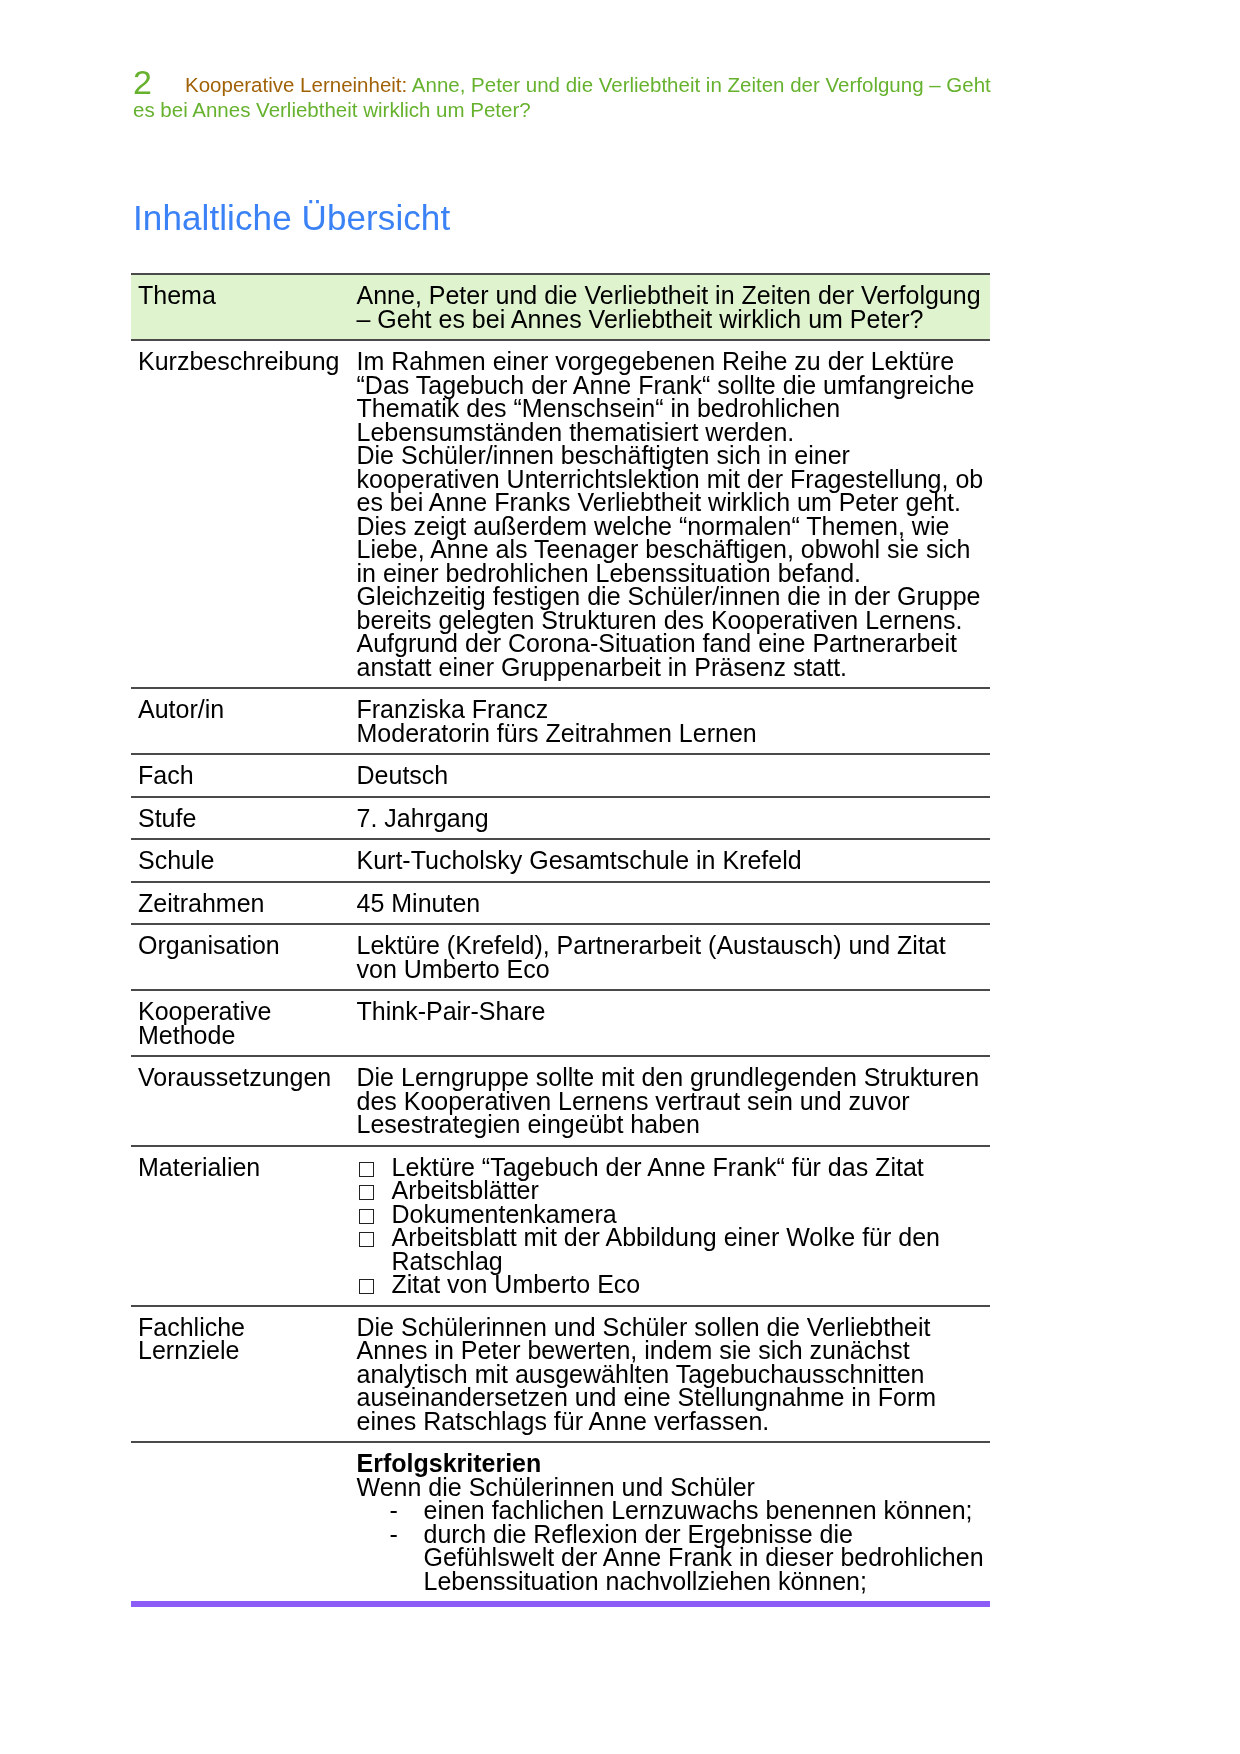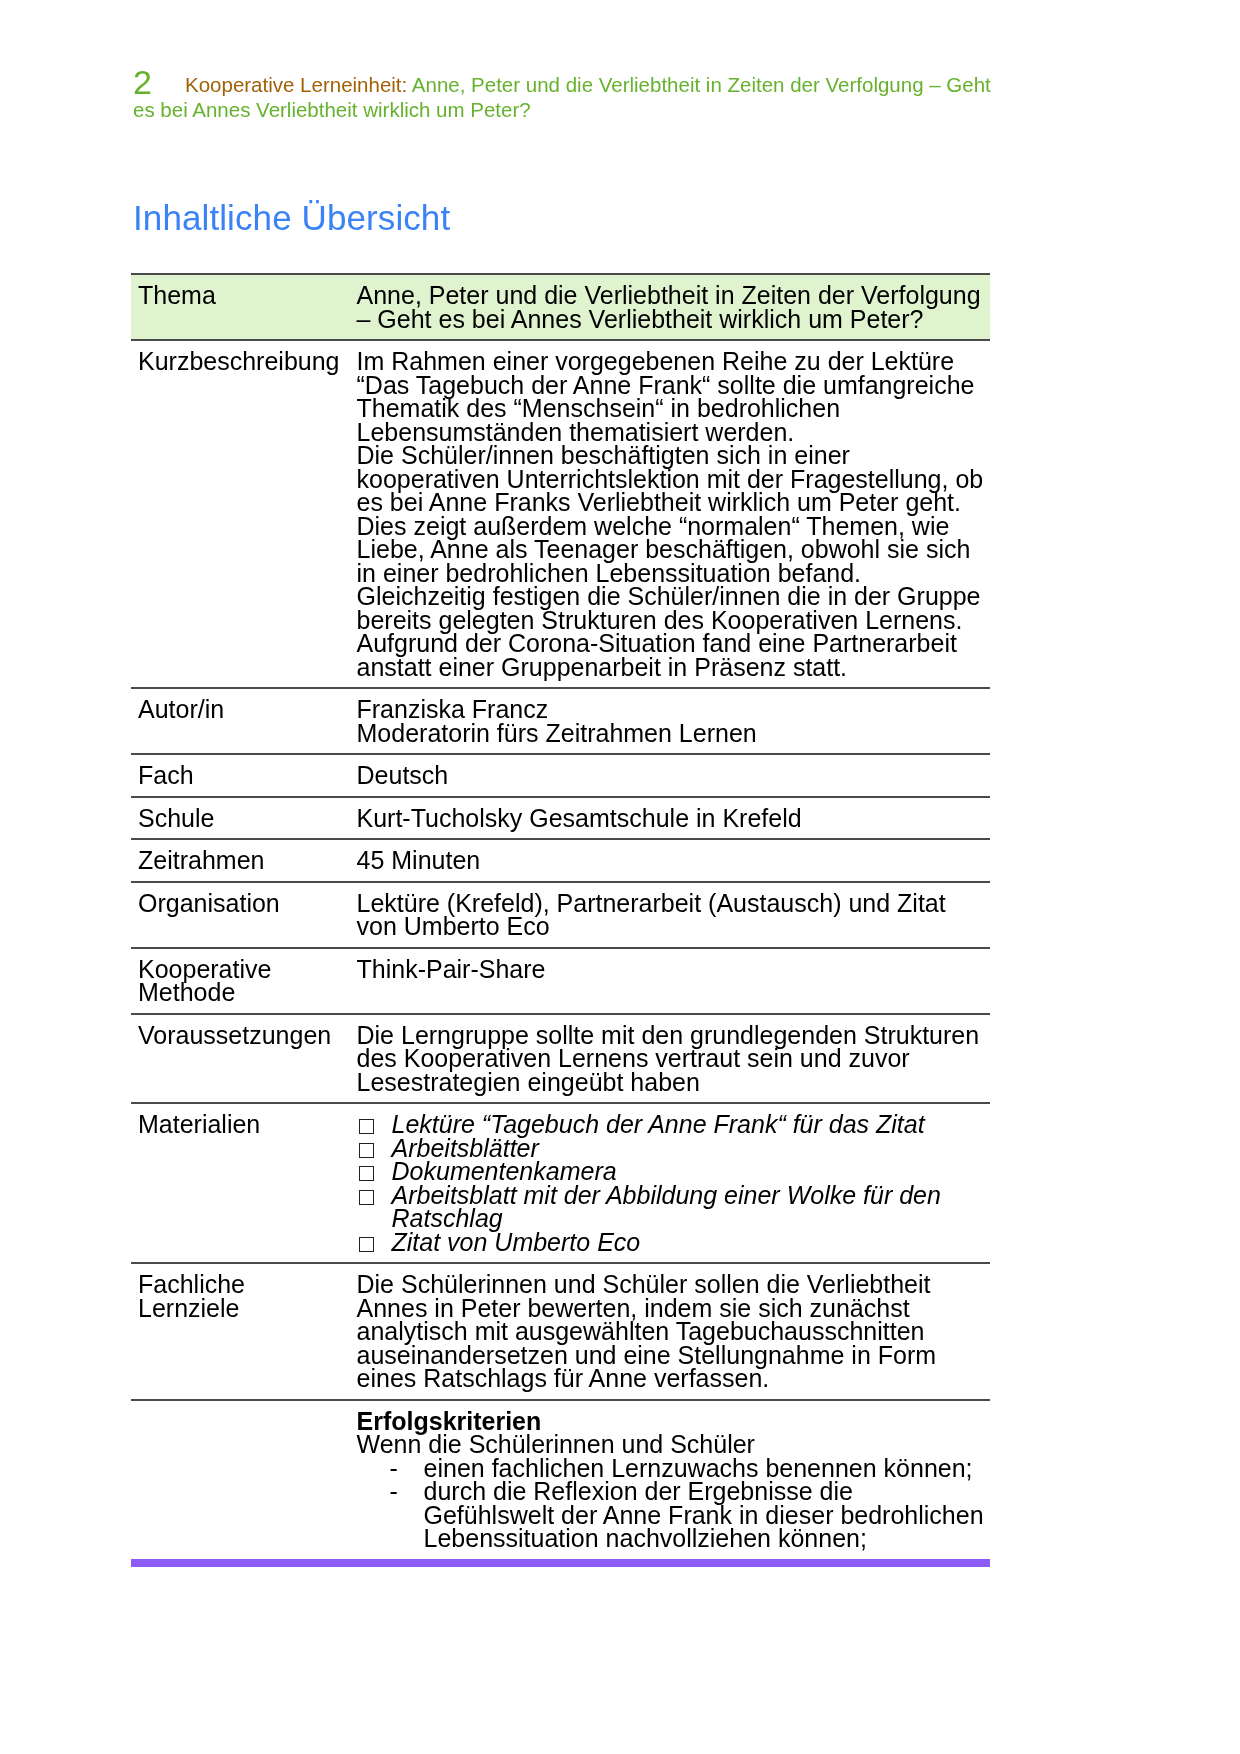--- a/index.html
+++ b/index.html
@@ -8,26 +8,26 @@
 
   .running-header { position: absolute; left: 133px; top: 70px; width: 860px; font-size: 20.5px; line-height: 25px; }
   .running-header .page-num { font-size: 34px; color: #66b22e; display: inline-block; width: 52px; vertical-align: -2px; }
   .running-header .label { color: #a16207; }
   .running-header .green { color: #66b22e; }
 
   .section-title { position: absolute; left: 133px; top: 198px; font-size: 35px; color: #3b82f6; font-weight: normal; margin: 0; letter-spacing: 0.1px; }
 
   table.overview { position: absolute; left: 131px; top: 273px; width: 859px; border-collapse: collapse; font-size: 25px; line-height: 23.5px; }
   table.overview td { vertical-align: top; padding: 9px 6px 8px 7px; border-top: 2px solid #4a4a4a; }
-  table.overview tr:last-child td { border-bottom: 8px solid #8b5cf6; }
+  table.overview tr:last-child td { border-bottom: 6px solid #8b5cf6; }
   table.overview td.key { width: 198px; }
   table.overview td.val { padding-left: 11px; }
   table.overview tr.highlight td { background: #dff3cf; }
 
-  .checklist { list-style: none; margin: 0; padding: 0; font-style: italic; }
+  .checklist { list-style: none; margin: 0; padding: 0; }
   .checklist li { display: flex; align-items: baseline; }
   .checkbox { display: inline-block; width: 13px; height: 13px; border: 1.3px solid #222; margin-right: 18px; margin-left: 2px; flex: 0 0 auto; position: relative; top: 1px; }
 
   .criteria-title { font-weight: bold; margin-top: 0; }
   .criteria-intro { margin-top: 0; }
   .dash-list { list-style: none; margin: 0; padding: 0 0 0 33px; }
   .dash-list li { display: flex; }
   .dash-list .dash { width: 34px; flex: 0 0 34px; }
 </style>
 </head>
@@ -59,20 +59,24 @@
       <tr>
         <td class="key">Autor/in</td>
         <td class="val">
           <div>Franziska Francz</div>
           <div>Moderatorin fürs Zeitrahmen Lernen</div>
         </td>
       </tr>
       <tr>
         <td class="key">Fach</td>
         <td class="val">Deutsch</td>
+      </tr>
+      <tr>
+        <td class="key">Stufe</td>
+        <td class="val">7. Jahrgang</td>
       </tr>
       <tr>
         <td class="key">Schule</td>
         <td class="val">Kurt-Tucholsky Gesamtschule in Krefeld</td>
       </tr>
       <tr>
         <td class="key">Zeitrahmen</td>
         <td class="val">45 Minuten</td>
       </tr>
       <tr>

